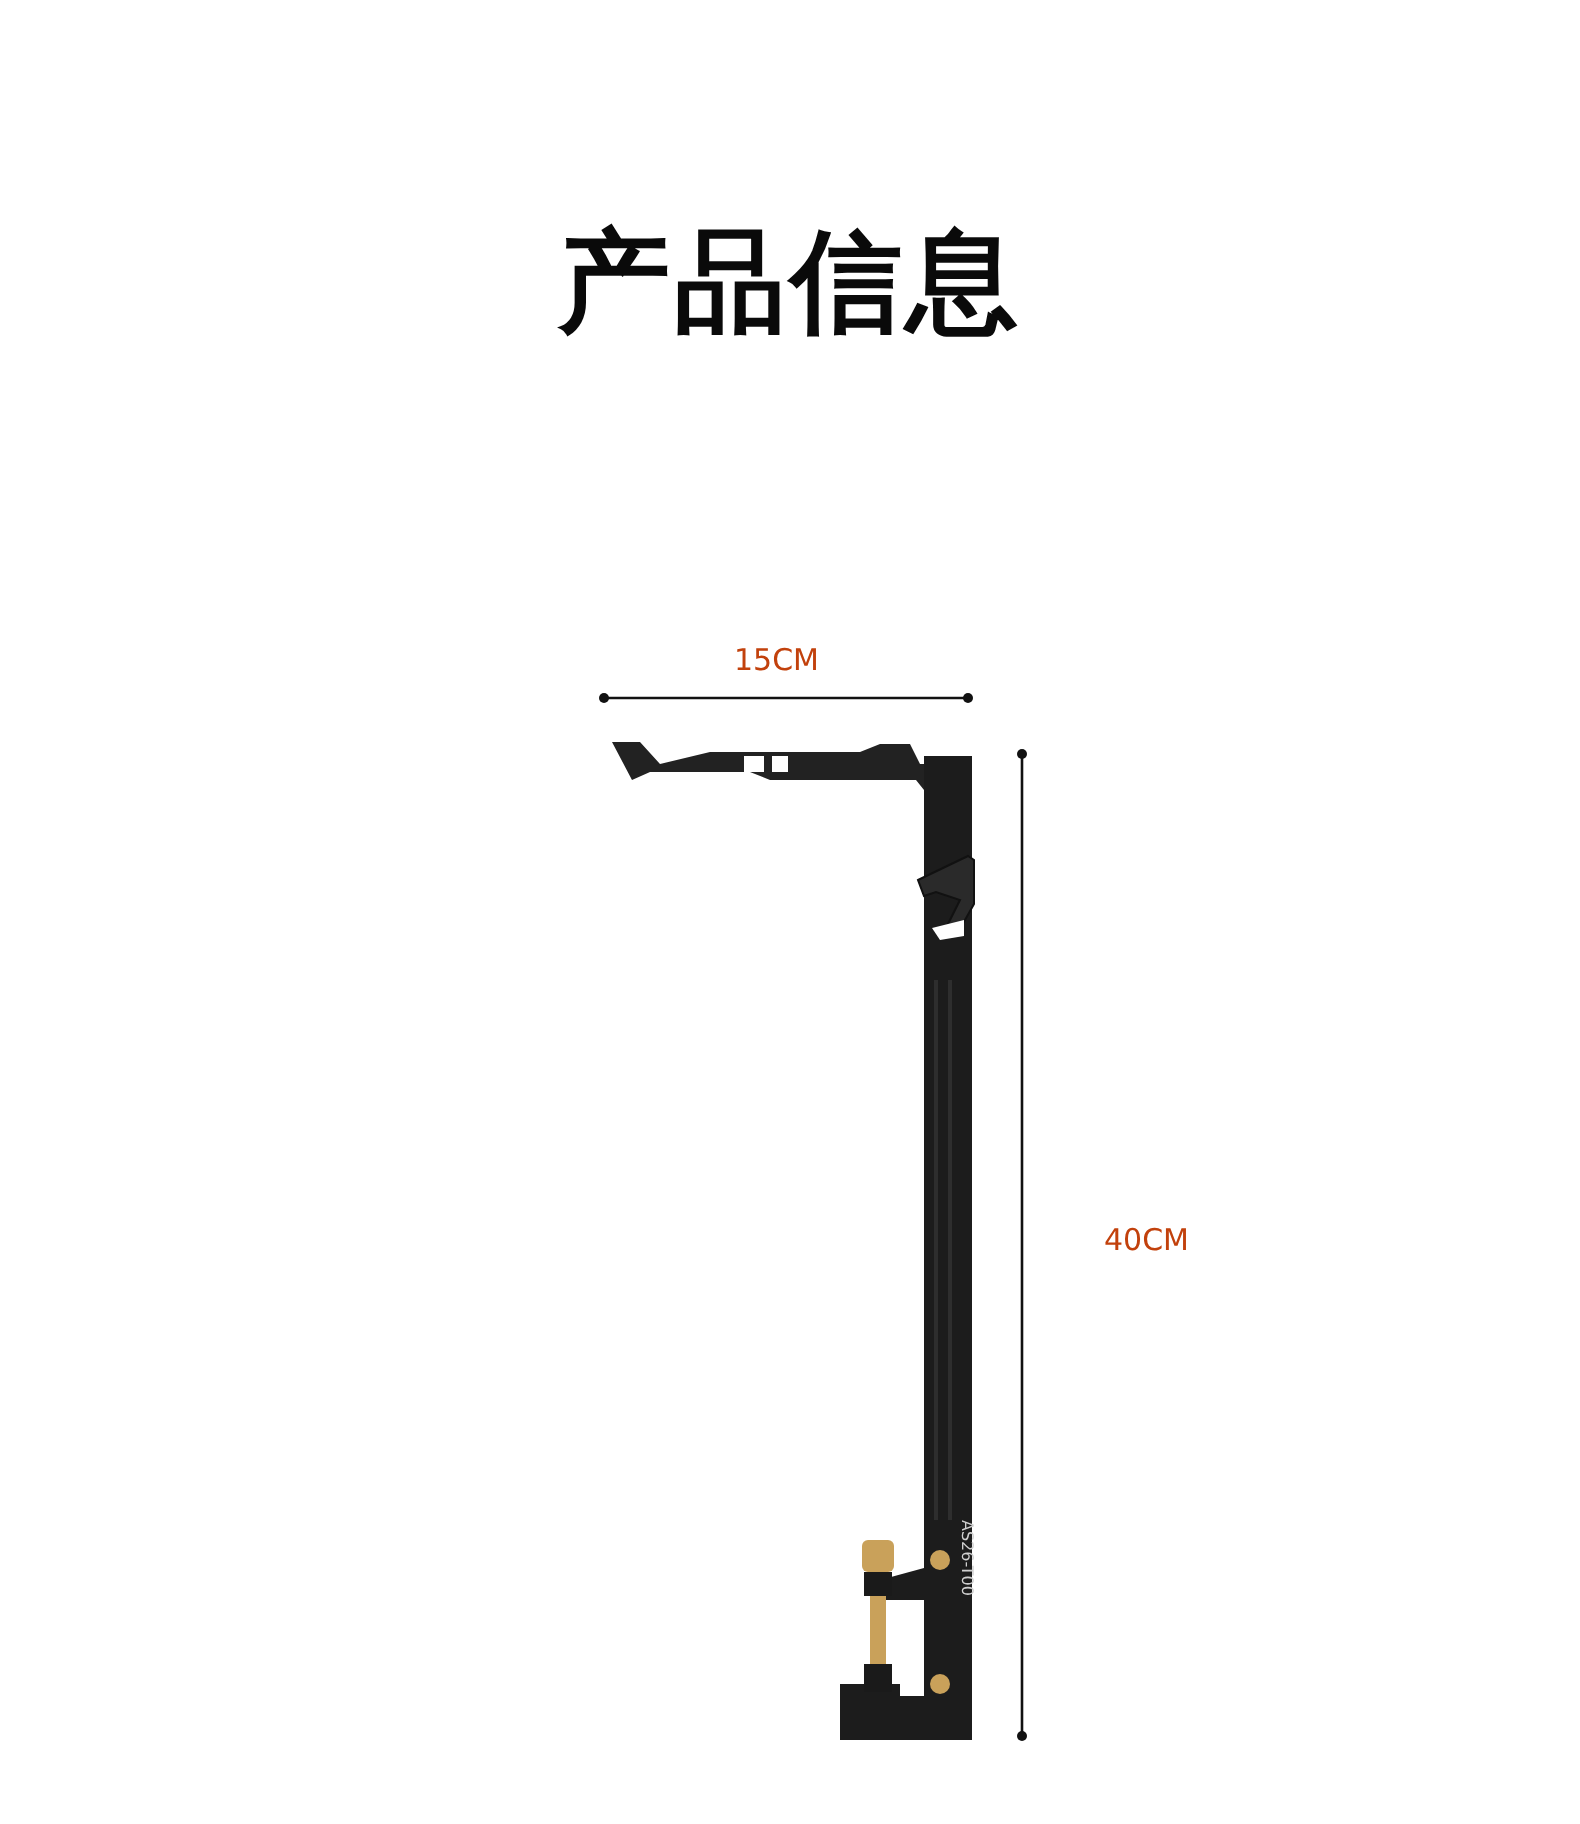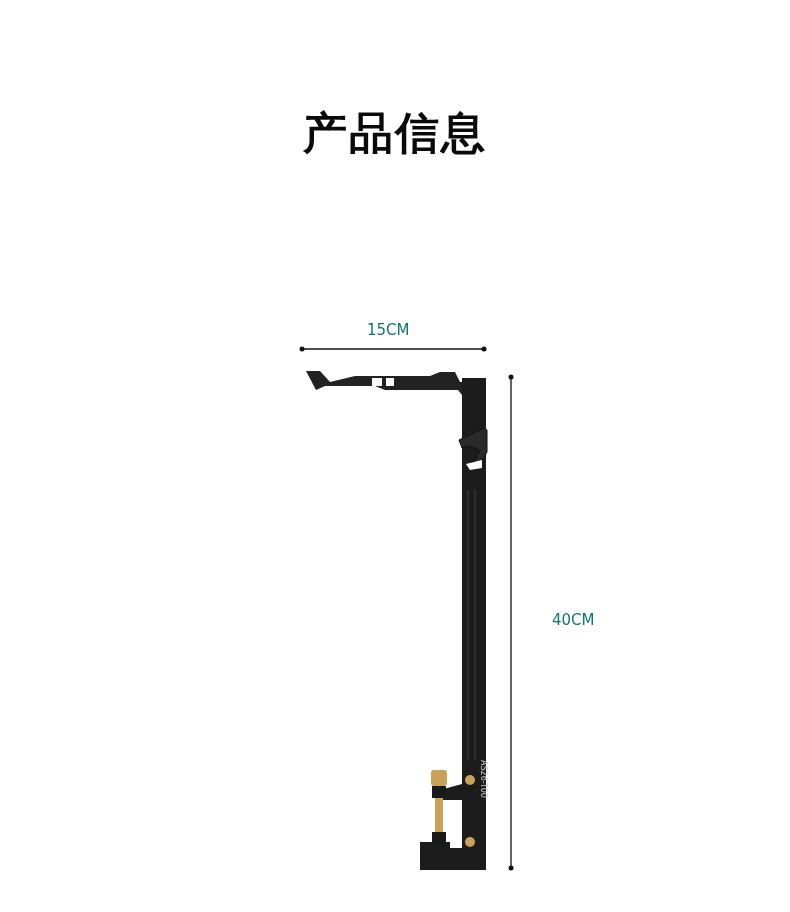--- a/index.html
+++ b/index.html
@@ -1,18 +1,18 @@
 <!DOCTYPE html>
 <html><head>
 <meta charset="utf-8">
 <style>
   html, body { margin:0; padding:0; background:#ffffff; }
   body { width:790px; height:912px; position:relative; overflow:hidden; font-family:"DejaVu Sans", sans-serif; }
-  .title { position:absolute; left:0; width:790px; top:104px; text-align:center; font-size:44px; font-weight:bold; color:#0a0a0a; letter-spacing:2px; font-family:"DejaVu Sans", sans-serif; }
-  .dim-label { position:absolute; font-size:15px; color:#0f766e; font-family:"DejaVu Sans", sans-serif; }
+  .title { position:absolute; left:0; width:790px; top:104px; text-align:center; font-size:56px; font-weight:bold; color:#0a0a0a; letter-spacing:2px; font-family:"DejaVu Sans", sans-serif; }
+  .dim-label { position:absolute; font-size:15px; color:#c2410c; font-family:"DejaVu Sans", sans-serif; }
   .product { position:absolute; left:0; top:0; }
 </style>
 </head>
 <body>
 
 <div class="title">产品信息</div>
 
 <div class="dim-label" style="left:367px; top:321px;">15CM</div>
 <div class="dim-label" style="left:552px; top:611px;">40CM</div>
 

